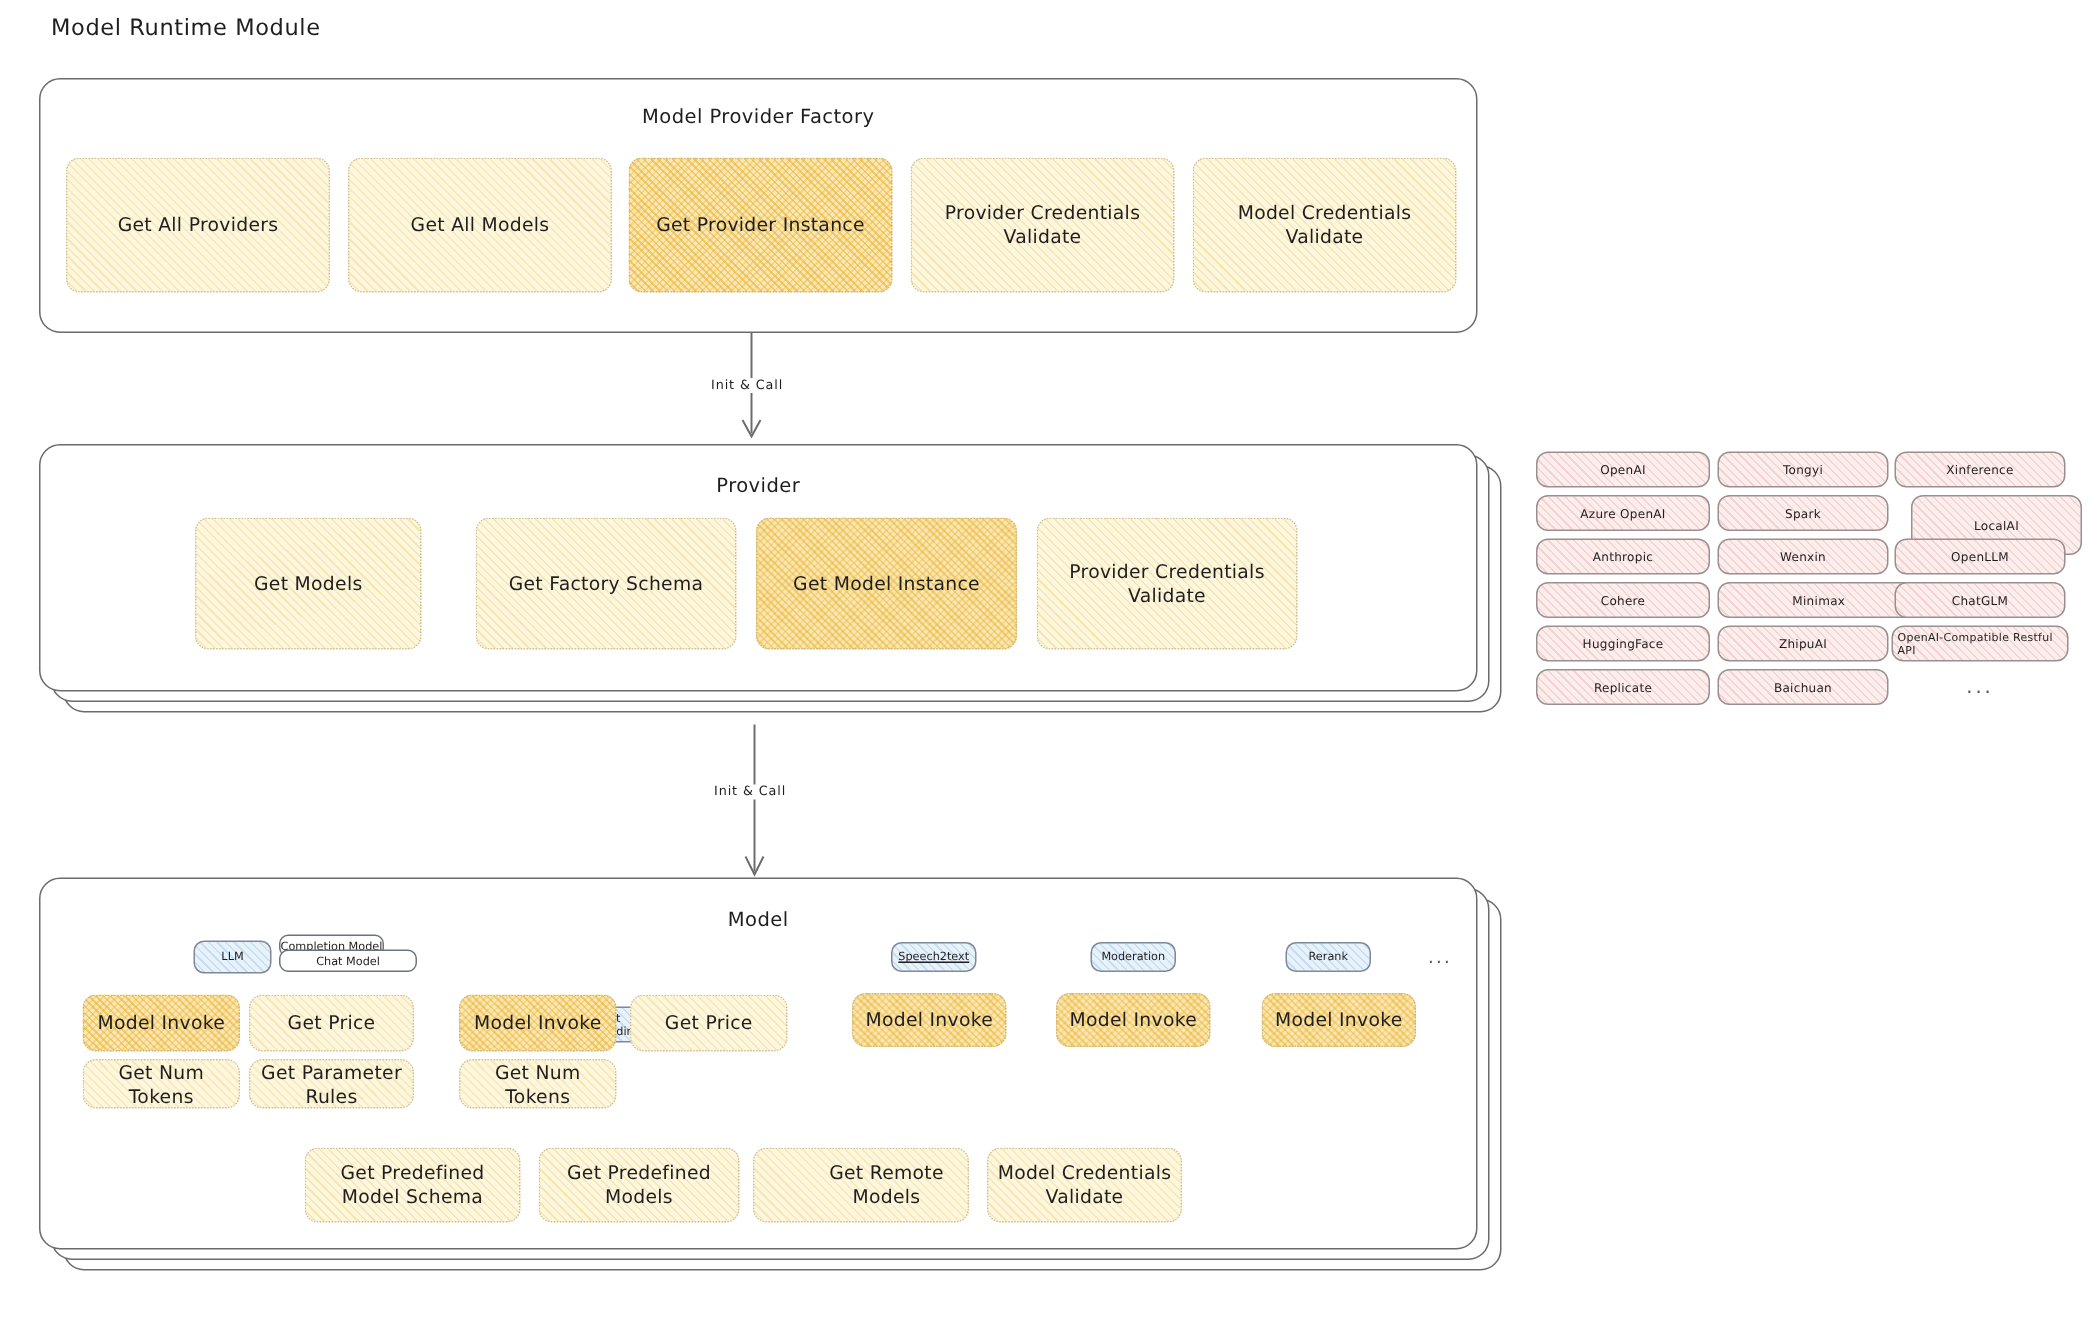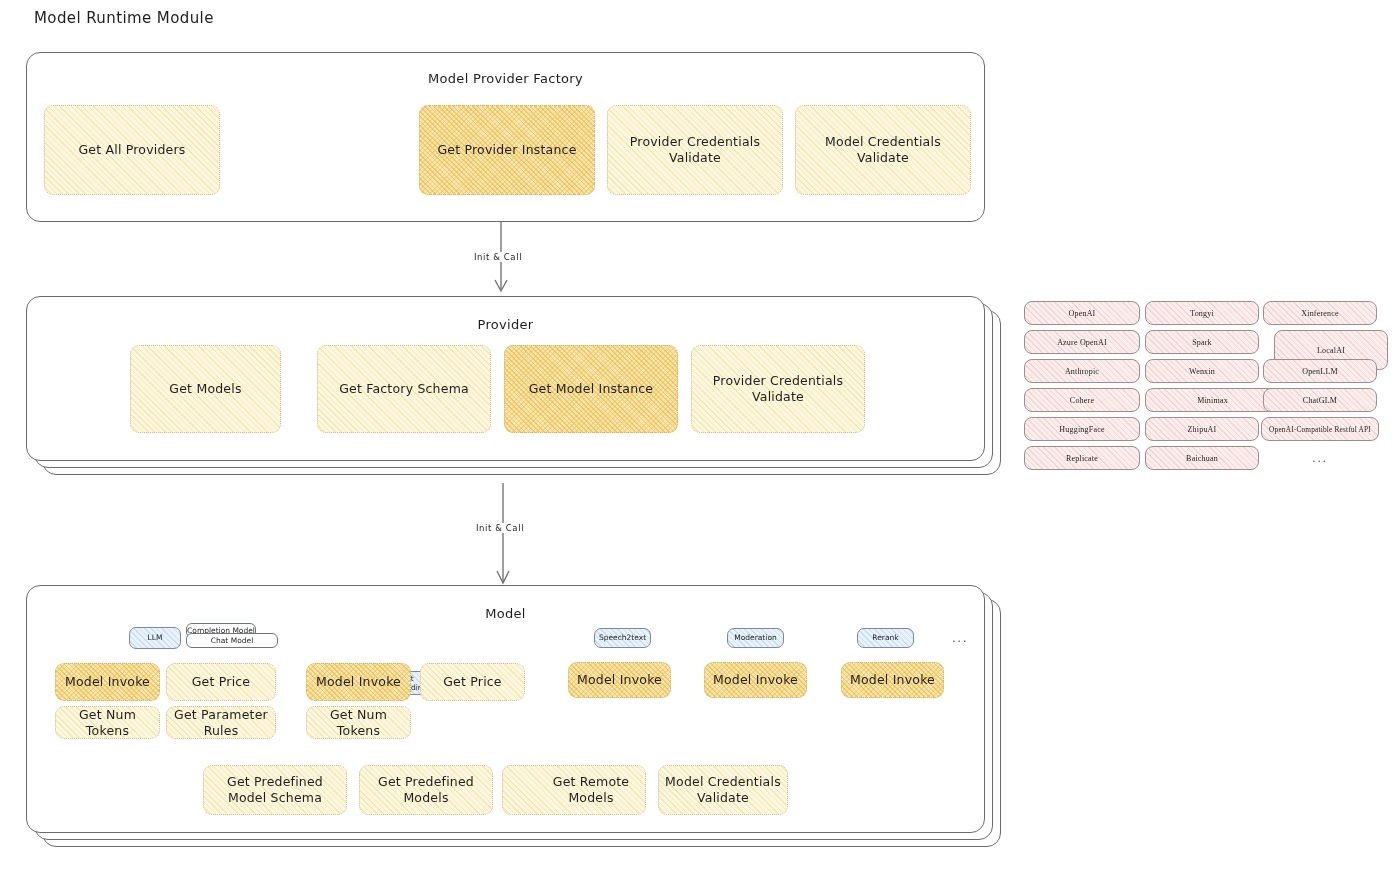--- a/index.html
+++ b/index.html
@@ -86,21 +86,20 @@
     font-size:8px;
     letter-spacing:.2px;
     color:#1e1e1e;
     background-color:#fdeeee;
     background-image:repeating-linear-gradient(45deg,
         rgba(226,150,150,.30) 0px,
         rgba(226,150,150,.30) 1px,
         rgba(255,255,255,0) 1px,
         rgba(255,255,255,0) 4px);
     padding:2px 3px;
-    font-family:Liberation Serif, serif;
   }
   .pill.ellipsis{
     border:none;background:none;font-size:13px;color:#555;letter-spacing:2px;
   }
 
   
   .badge{
     position:absolute;
     box-sizing:border-box;
     border:1.2px solid #7f8896;
@@ -148,20 +147,21 @@
     <line x1="503" y1="483" x2="503" y2="581" stroke="#6b6b6b" stroke-width="1.3"></line>
     <path d="M497 571 L503 583 L509 571" fill="none" stroke="#6b6b6b" stroke-width="1.3"></path>
   </svg>
   <div class="arrow-label" style="left:471px;top:252px;">Init &amp; Call</div>
   <div class="arrow-label" style="left:473px;top:523px;">Init &amp; Call</div>
 
   <div class="frame" style="left:26px;top:52px;width:959px;height:170px;">
     <div class="frame-title" style="top:18px;">Model Provider Factory</div>
   </div>
   <div class="node light" style="left:44px;top:105px;width:176px;height:90px;">Get All Providers</div>
+  <div class="node light" style="left:232px;top:105px;width:176px;height:90px;">Get All Models</div>
   <div class="node strong" style="left:419px;top:105px;width:176px;height:90px;">Get Provider Instance</div>
   <div class="node light" style="left:607px;top:105px;width:176px;height:90px;">Provider Credentials Validate</div>
   <div class="node light" style="left:795px;top:105px;width:176px;height:90px;">Model Credentials Validate</div>
 
   <div class="frame shadowcard" style="left:42px;top:310px;width:959px;height:165px;"></div>
   <div class="frame shadowcard" style="left:34px;top:303px;width:959px;height:165px;"></div>
   <div class="frame" style="left:26px;top:296px;width:959px;height:165px;">
     <div class="frame-title" style="top:20px;">Provider</div>
   </div>
   <div class="node light" style="left:130px;top:345px;width:151px;height:88px;">Get Models</div>
@@ -202,21 +202,21 @@
   <div class="node strong" style="left:55px;top:663px;width:105px;height:38px;">Model Invoke</div>
   <div class="node light" style="left:166px;top:663px;width:110px;height:38px;">Get Price</div>
   <div class="node light" style="left:55px;top:706px;width:105px;height:33px;">Get Num Tokens</div>
   <div class="node light" style="left:166px;top:706px;width:110px;height:33px;">Get Parameter Rules</div>
 
   <div class="badge" style="left:379px;top:627px;width:54px;height:24px;margin-top:44px;">Text Embedding</div>
   <div class="node strong" style="left:306px;top:663px;width:105px;height:38px;">Model Invoke</div>
   <div class="node light" style="left:420px;top:663px;width:105px;height:38px;">Get Price</div>
   <div class="node light" style="left:306px;top:706px;width:105px;height:33px;">Get Num Tokens</div>
 
-  <div class="badge" style="left:594px;top:628px;width:57px;height:20px;">Speech2text</div>
+  <div class="badge" style="left:594px;top:628px;width:57px;height:20px;text-decoration:underline;">Speech2text</div>
   <div class="node strong" style="left:568px;top:662px;width:103px;height:36px;">Model Invoke</div>
 
   <div class="badge" style="left:727px;top:628px;width:57px;height:20px;">Moderation</div>
   <div class="node strong" style="left:704px;top:662px;width:103px;height:36px;">Model Invoke</div>
 
   <div class="badge" style="left:857px;top:628px;width:57px;height:20px;">Rerank</div>
   <div class="node strong" style="left:841px;top:662px;width:103px;height:36px;">Model Invoke</div>
 
   <div class="dots" style="left:952px;top:631px;">...</div>
 

